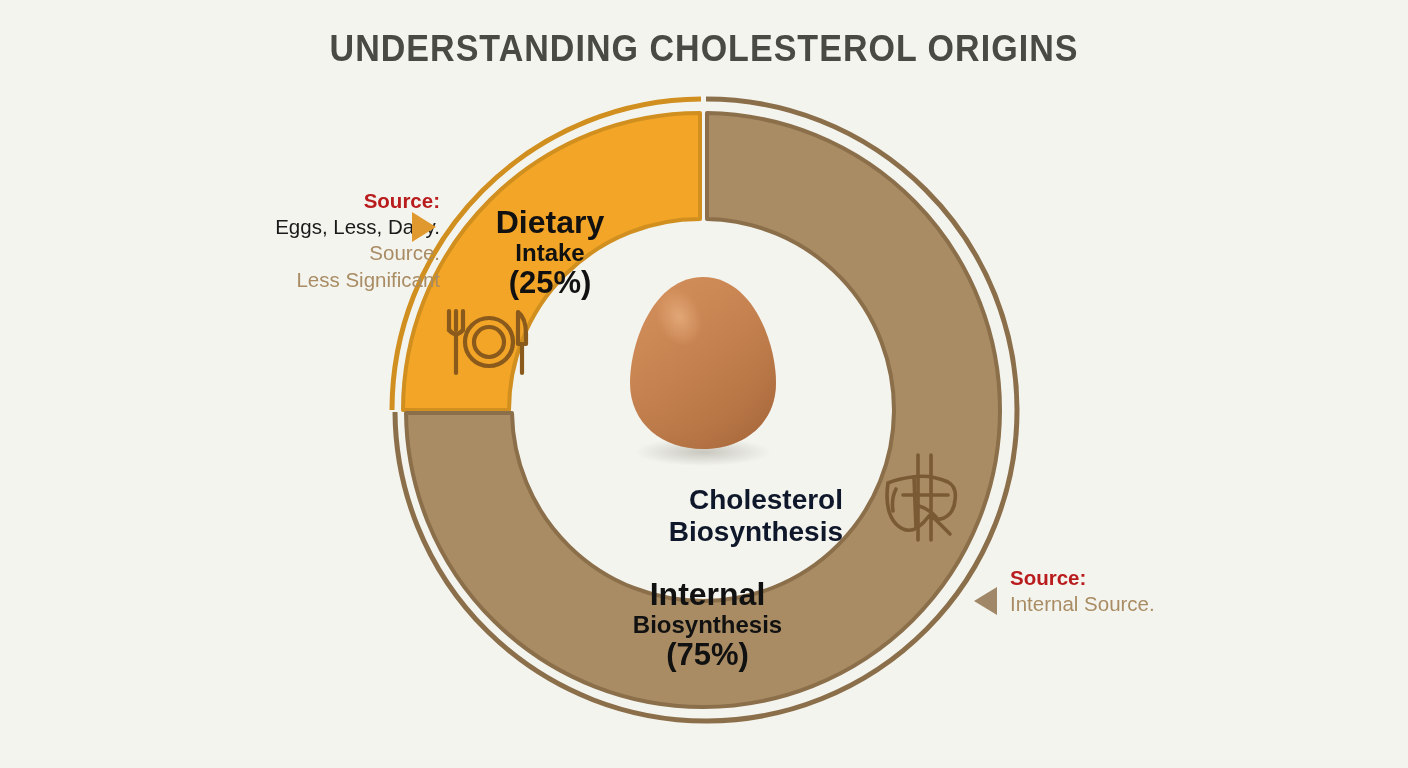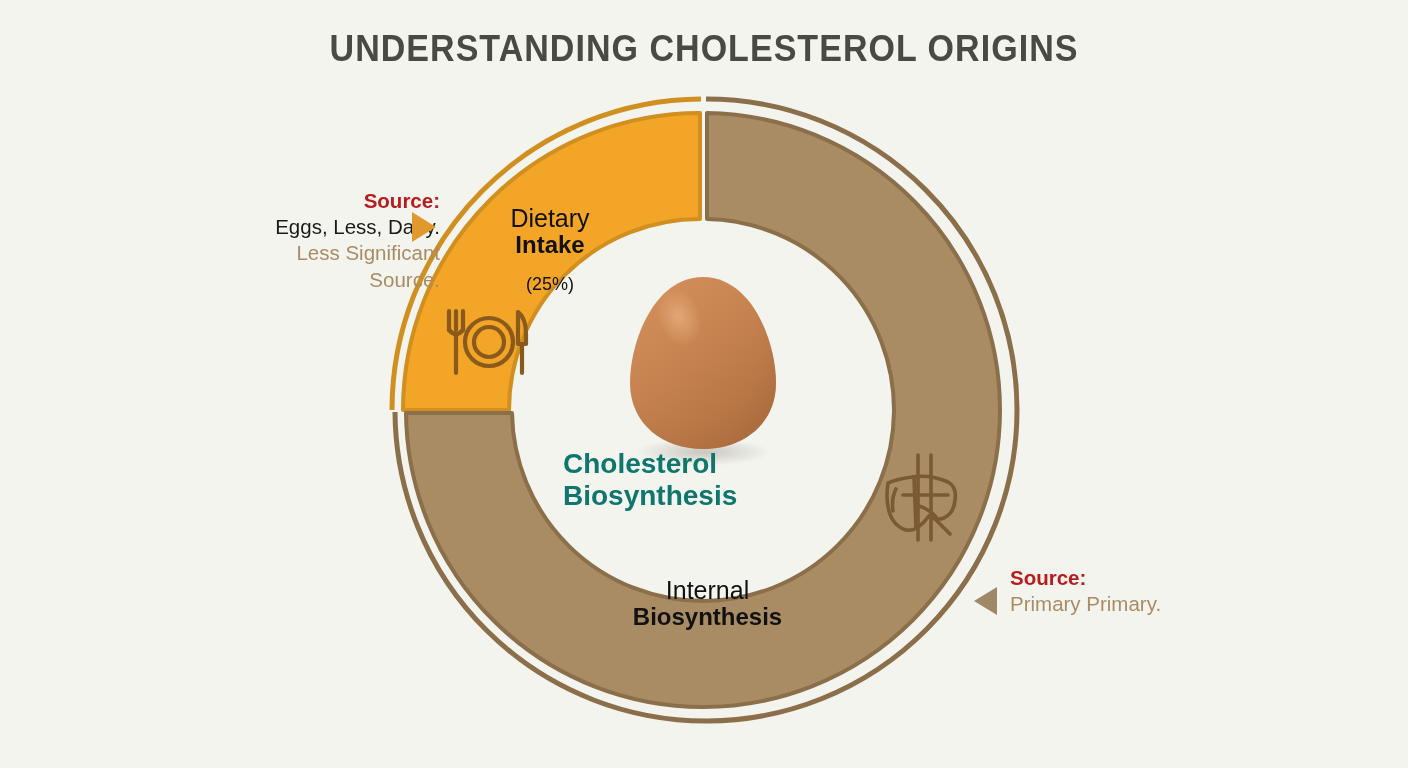--- a/index.html
+++ b/index.html
@@ -49,56 +49,56 @@
 
   
   .arc-label {
     position: absolute;
     text-align: center;
     color: #111111;
     line-height: 1.08;
     pointer-events: none;
   }
   .arc-label .l1 {
-    font-size: 25px;
-    font-weight: normal;
+    font-size: 32px;
+    font-weight: bold;
     display: block;
   }
   .arc-label .l2 {
     font-size: 24px;
     font-weight: bold;
     display: block;
   }
   .arc-label .pct {
-    font-size: 18px;
-    font-weight: normal;
-    display: block;
-    margin-top: 17px;
+    font-size: 31px;
+    font-weight: bold;
+    display: block;
+    margin-top: 1px;
   }
   #dietary-label {
     left: 455px;
     top: 205px;
     width: 190px;
   }
   #internal-label {
     left: 600px;
     top: 577px;
     width: 215px;
   }
 
   
   #center-label {
     position: absolute;
     left: 563px;
-    top: 448px;
+    top: 484px;
     width: 280px;
-    text-align: left;
+    text-align: right;
     font-size: 28px;
     font-weight: bold;
-    color: #0f766e;
+    color: #0f172a;
     line-height: 1.14;
   }
   #center-label span { display: block; }
 
   
   .annot {
     position: absolute;
     font-size: 20.5px;
     line-height: 1.28;
   }
@@ -241,34 +241,35 @@
 
   <div class="arc-label" id="dietary-label">
     <span class="l1">Dietary</span>
     <span class="l2">Intake</span>
     <span class="pct">(25%)</span>
   </div>
 
   <div class="arc-label" id="internal-label">
     <span class="l1">Internal</span>
     <span class="l2">Biosynthesis</span>
+    <span class="pct">(75%)</span>
   </div>
 
   <div id="center-label">
     <span>Cholesterol</span>
     <span>Biosynthesis</span>
   </div>
 
   <div class="annot" id="annot-left">
     <span class="head">Source:</span>
     <span class="body">Eggs, Less, Dairy.</span>
+    <span class="note">Source.</span>
     <span class="note">Less Significant</span>
-    <span class="note">Source.</span>
   </div>
   <div class="tri" id="tri-left"></div>
 
   <div class="annot" id="annot-right">
     <span class="head">Source:</span>
-    <span class="note">Primary Primary.</span>
+    <span class="note">Internal Source.</span>
   </div>
   <div class="tri" id="tri-right"></div>
 
 </div>
 
 </body></html>

